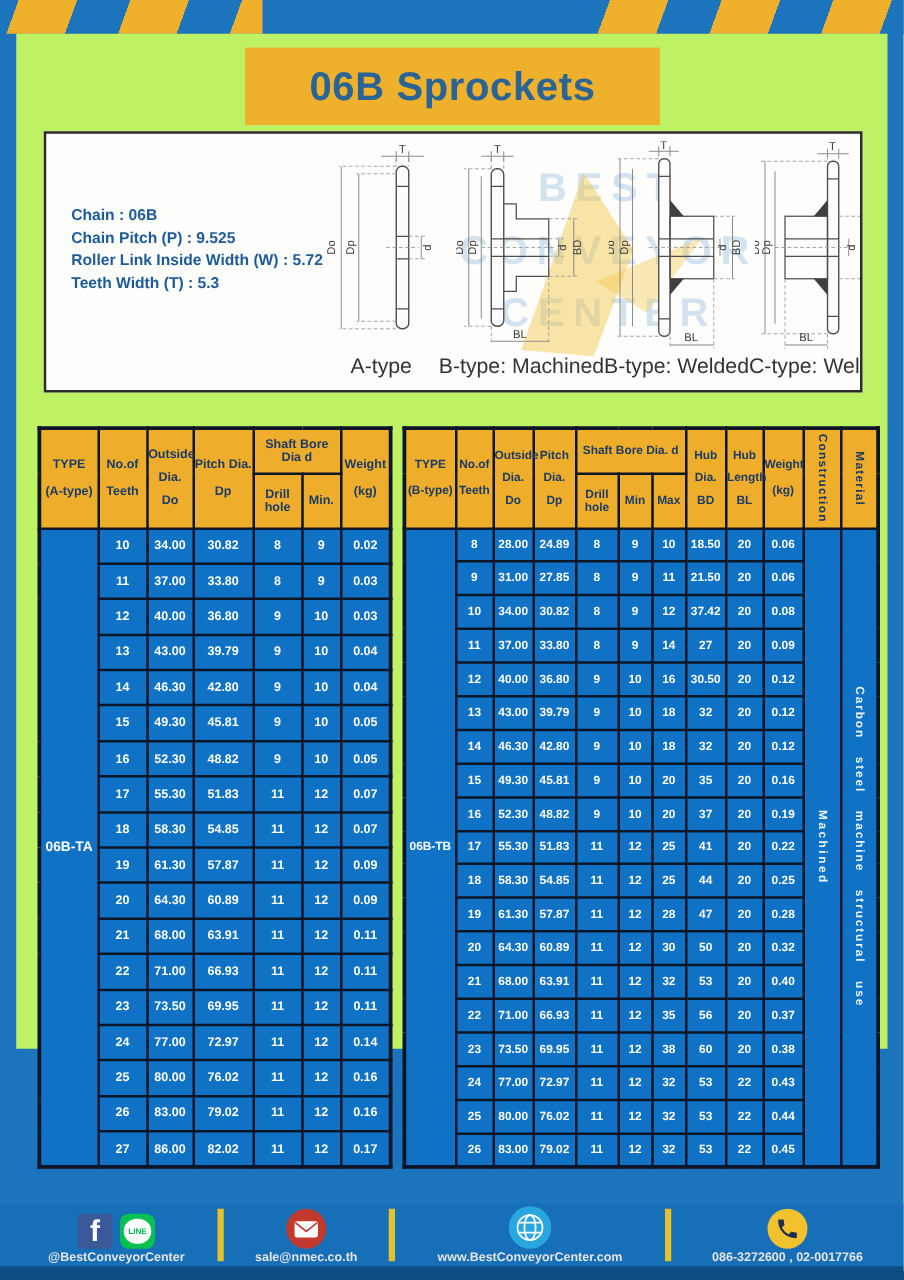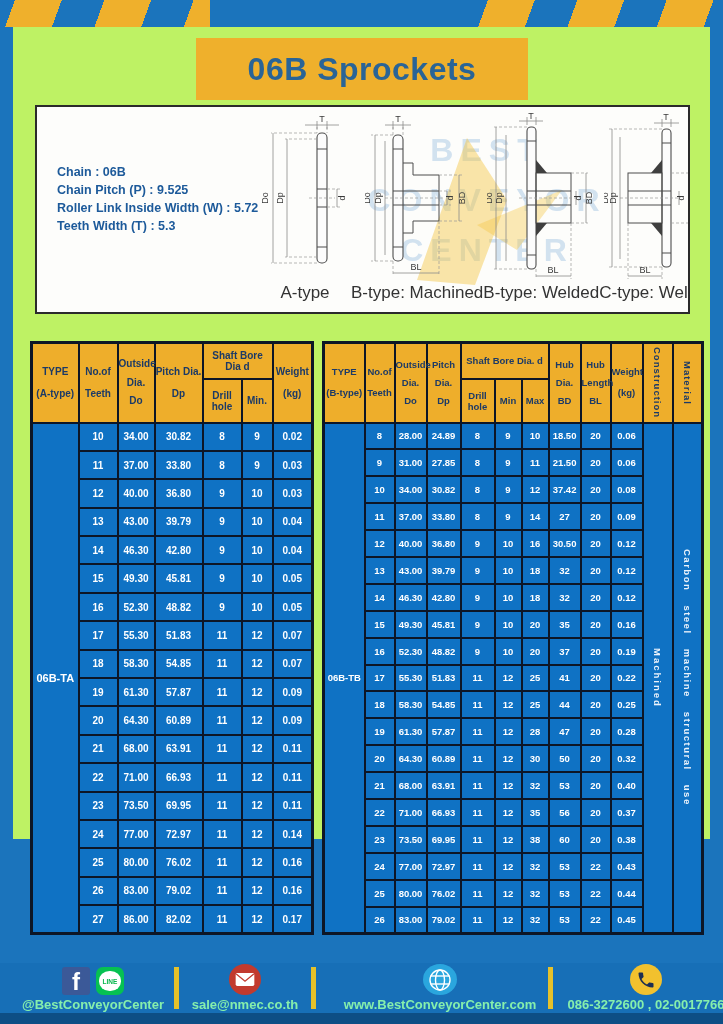--- a/index.html
+++ b/index.html
@@ -65,24 +65,24 @@
   td.vcell { padding:6px 0; }
   .vtext-body { writing-mode:vertical-rl; margin:0 auto; color:#eaf2fb; font-weight:bold; font-size:9.5px; letter-spacing:2px; }
   .vtext-body.mat { word-spacing:10px; letter-spacing:1.5px; }
   
   .footer {
     position:absolute; left:0; top:963px; width:723px; height:50px;
     background:#176fb7; display:flex; align-items:center; padding:0 14px; box-sizing:border-box;
   }
   .bottom-strip { position:absolute; left:0; top:1013px; width:723px; height:11px; background:#0d4e85; }
   .fgroup { display:flex; flex-direction:column; align-items:center; justify-content:flex-end; height:48px; }
-  .g1 { flex:0 0 158px; } .g2 { flex:0 0 128px; } .g3 { flex:0 0 212px;margin-left:16px; } .g4 { flex:0 0 182px; }
+  .g1 { flex:0 0 158px; } .g2 { flex:0 0 128px; } .g3 { flex:0 0 212px; } .g4 { flex:0 0 182px; }
   .fdiv { flex:0 0 5px; height:42px; background:#e5c12b; margin:0 2px; }
   .ficons { display:flex; gap:6px; align-items:center; margin-bottom:2px; }
-  .flabel { color:#86efac; font-weight:bold; font-size:13px; white-space:nowrap; }
+  .flabel { color:#e5e5e5; font-weight:bold; font-size:10px; white-space:nowrap; }
   .fb { width:28px; height:28px; background:#3b5998; border-radius:3px; color:#fff; font-weight:bold; font-size:24px; overflow:hidden; text-align:center; line-height:30px; }
   .line-ic { width:28px; height:28px; background:#06c152; border-radius:7px; display:flex; align-items:center; justify-content:center; }
   .line-bubble { width:22px; height:20px; background:#fff; border-radius:48%; color:#06b64c; font-size:6.5px; font-weight:bold; display:flex; align-items:center; justify-content:center; }
   .circle { border-radius:50%; display:flex; align-items:center; justify-content:center; margin-bottom:2px; }
   .mail  { width:32px; height:32px; background:#c23a2e; }
   .globe { width:34px; height:34px; background:#2aa6de; }
   .phone { width:32px; height:32px; background:#f2c12e; }
 </style>
 </head>
 <body>

